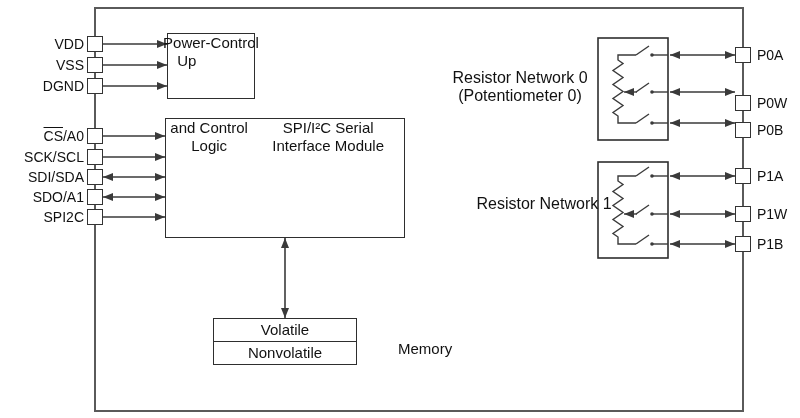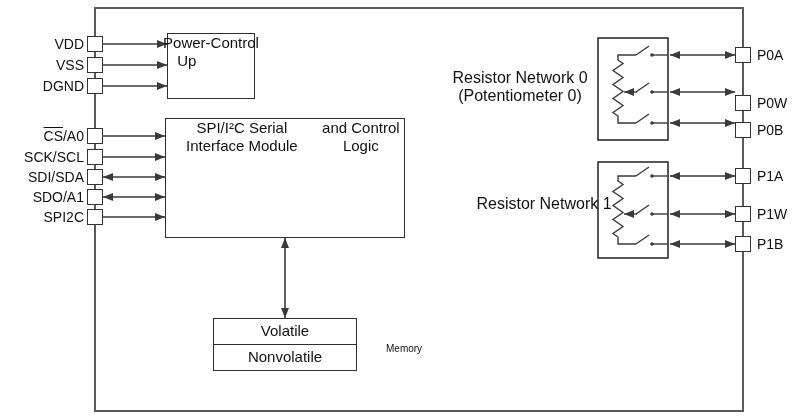--- a/index.html
+++ b/index.html
@@ -23,35 +23,35 @@
     display: flex;
     flex-direction: row;
     justify-content: center;
     text-align: center;
     font-size: 15px;
     line-height: 18px;
   }
   .b-powerup { left: 167px; top: 33px;  width: 88px;  height: 66px; }
   .b-iface   { left: 165px; top: 118px; width: 240px; height: 120px; }
 
-  .b-memory  { left: 213px; top: 318px; width: 144px; height: 53px; padding: 0; display: block; }
+  .b-memory  { left: 213px; top: 318px; width: 144px; height: 47px; padding: 0; display: block; }
   .mem-cell  {
     box-sizing: border-box;
     height: 50%;
     display: flex;
     align-items: center;
     justify-content: center;
     font-size: 15px;
   }
   .mem-top { border-bottom: 1.6px solid #2e2e2e; }
 
   .memory-label {
     position: absolute;
-    left: 386px; top: 340px;
-    font-size: 10px;
+    left: 398px; top: 340px;
+    font-size: 15px;
     line-height: 18px;
   }
 
   .net-label {
     position: absolute;
     width: 164px;
     text-align: center;
     font-size: 16px;
     line-height: 18px;
   }
@@ -155,22 +155,22 @@
       <path d="M670 244 H735" marker-start="url(#ah)" marker-end="url(#ah)"></path>
     </g>
   </svg>
 
   <div class="block b-powerup">
     <div>Power-Up</div>
     <div>Control</div>
   </div>
 
   <div class="block b-iface">
+    <div>and Control Logic</div>
     <div>SPI/I²C Serial Interface Module</div>
-    <div>and Control Logic</div>
   </div>
 
   <div class="block b-memory">
     <div class="mem-cell mem-top">Volatile</div>
     <div class="mem-cell">Nonvolatile</div>
   </div>
   <div class="memory-label">Memory</div>
 
   <div class="net-label nl0">
     <div>Resistor Network 0</div>

